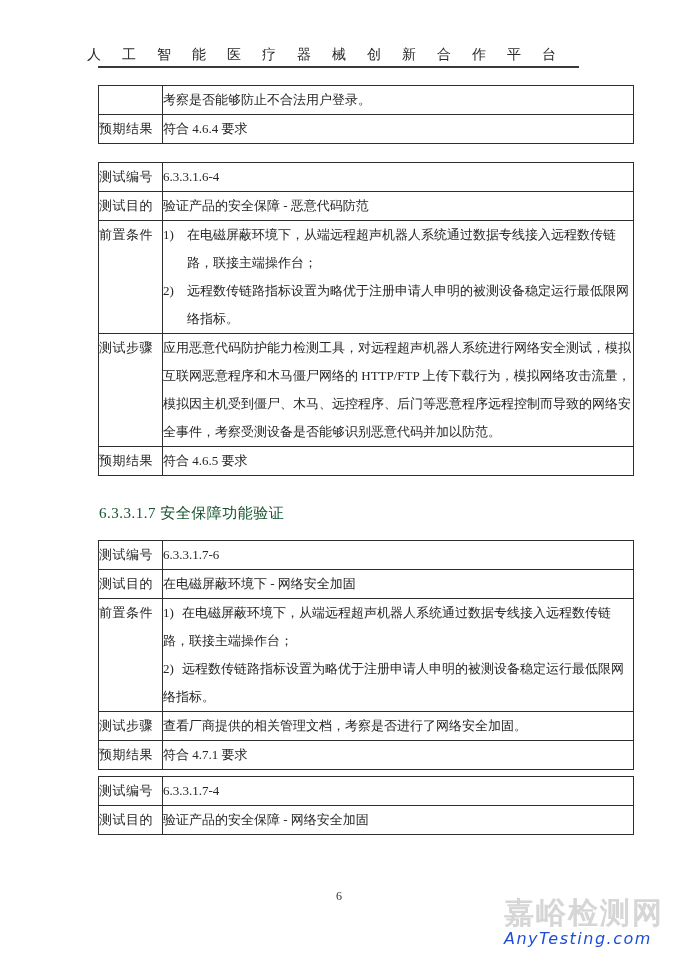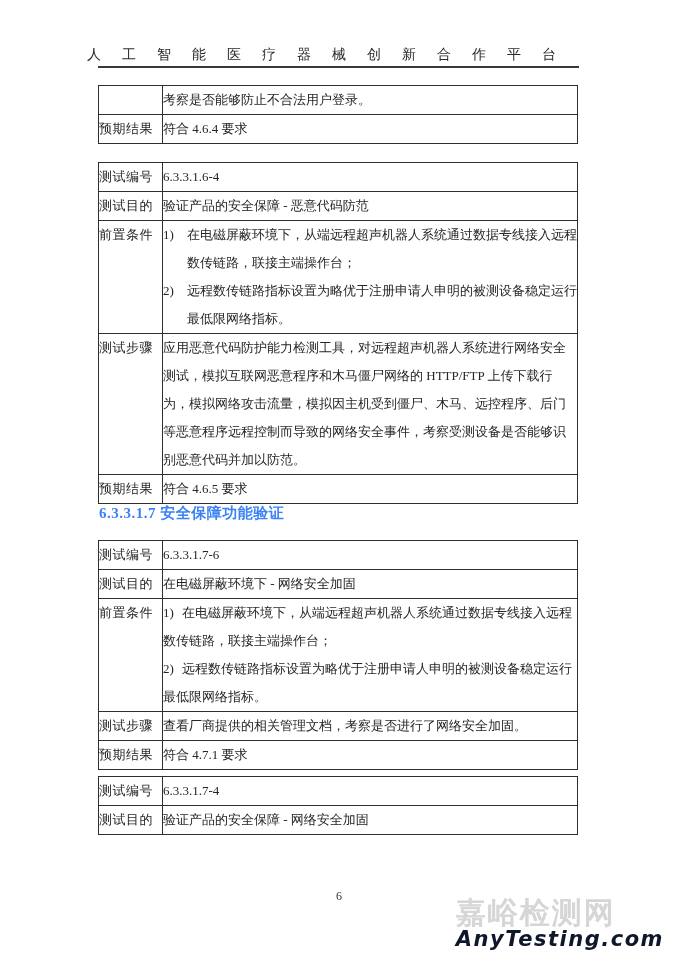--- a/index.html
+++ b/index.html
@@ -31,21 +31,21 @@
     top: 66px;
     width: 481px;
     height: 0;
     border-top: 2.5px solid #3a3a3a;
   }
 
   
   table.tc {
     position: absolute;
     left: 98px;
-    width: 480px;
+    width: 536px;
     border-collapse: collapse;
     table-layout: fixed;
     font-size: 13px;
     color: #262626;
   }
   table.tc td {
     border: 1.5px solid #2e2e2e;
     vertical-align: top;
     line-height: 28px;
     padding: 0;
@@ -67,22 +67,22 @@
   .hang { padding-left: 24px; text-indent: -24px; }
   .hang .num { display: inline-block; width: 24px; text-indent: 0; }
   .flat .num { display: inline-block; min-width: 19px; }
 
   
   .section-heading {
     position: absolute;
     left: 99px;
     top: 504px;
     font-size: 15px;
-    font-weight: bold;
-    color: #3b82f6;
+    font-weight: normal;
+    color: #14532d;
     letter-spacing: 0.5px;
   }
 
   
   .page-number {
     position: absolute;
     left: 98px;
     top: 889px;
     width: 482px;
     text-align: center;
@@ -99,25 +99,25 @@
   .watermark-cn {
     font-family: "DejaVu Sans", "Liberation Sans", sans-serif;
     font-size: 30px;
     font-weight: bold;
     letter-spacing: 2px;
     color: #d6d6d6;
     line-height: 34px;
   }
   .watermark-en {
     font-family: "DejaVu Sans", "Liberation Sans", sans-serif;
-    font-size: 21px;
-    font-weight: bold;
+    font-size: 16px;
+    font-weight: normal;
     font-style: italic;
     letter-spacing: 1.5px;
-    color: #0f172a;
+    color: #1d4ed8;
     line-height: 18px;
   }
 </style>
 </head>
 <body>
 
 <div class="page">
 
   <div class="header-title">人工智能医疗器械创新合作平台</div>
   <div class="header-rule"></div>

